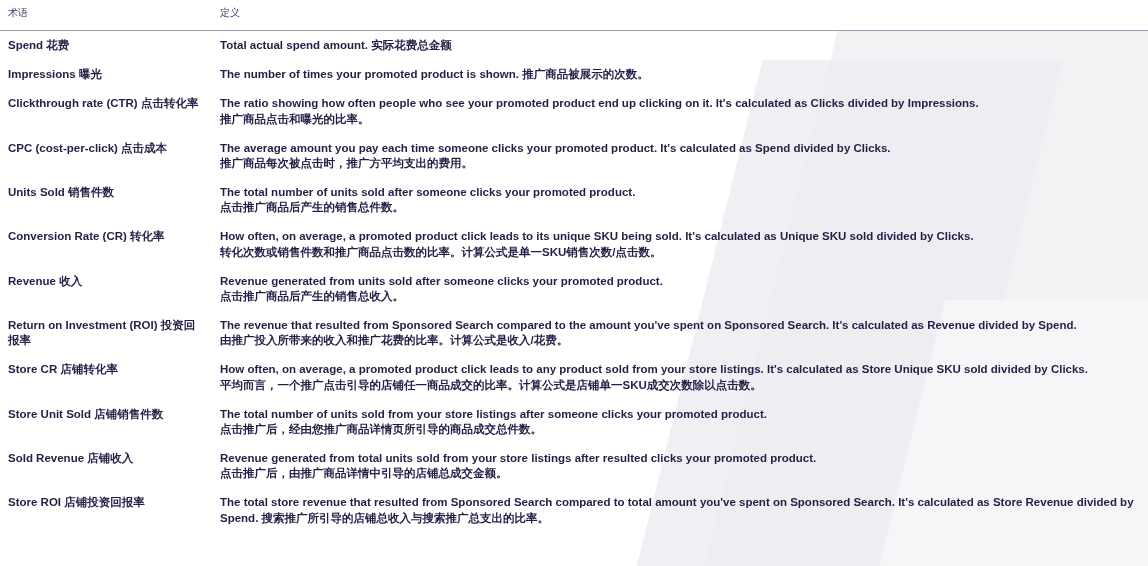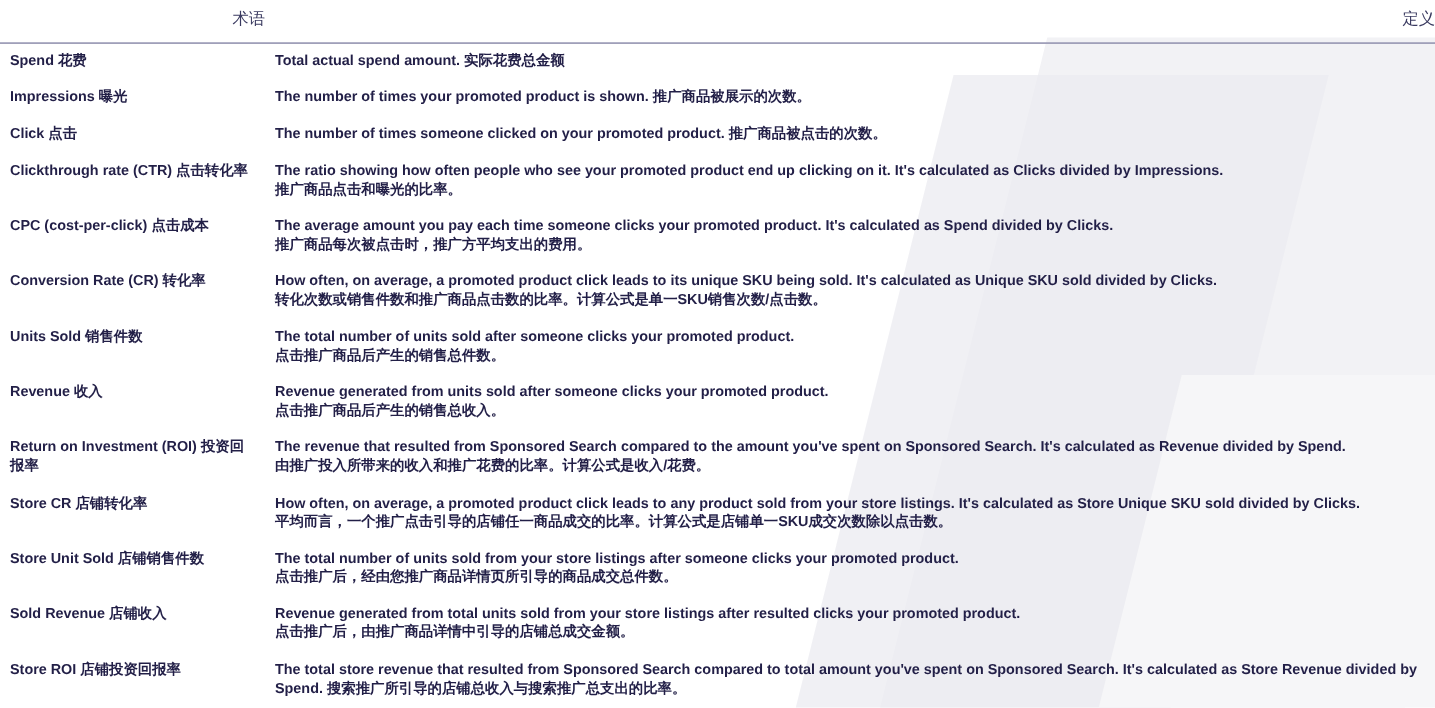--- a/index.html
+++ b/index.html
@@ -54,22 +54,22 @@
     position: relative;
     z-index: 1;
     width: 1148px;
   }
   table.terms {
     width: 1148px;
     border-collapse: collapse;
     table-layout: fixed;
   }
   table.terms th {
-    text-align: right;
-    font-size: 13px;
+    text-align: left;
+    font-size: 10px;
     font-weight: normal;
     color: #3a3a60;
     padding: 6px 0 10px 8px;
     vertical-align: bottom;
   }
   thead tr {
     border-bottom: 1px solid #9a9ab5;
   }
   col.c-term { width: 212px; }
   col.c-def  { width: 936px; }
@@ -125,52 +125,45 @@
           </td>
         </tr>
         <tr>
           <td class="term">Impressions 曝光</td>
           <td class="def">
             <span class="en">The number of times your promoted product is shown. 推广商品被展示的次数。</span>
             <span class="zh"></span>
           </td>
         </tr>
         <tr>
-          <td class="term">Click 点击</td>
-          <td class="def">
-            <span class="en">The number of times someone clicked on your promoted product. 推广商品被点击的次数。</span>
-            <span class="zh"></span>
-          </td>
-        </tr>
-        <tr>
           <td class="term">Clickthrough rate (CTR) 点击转化率</td>
           <td class="def">
             <span class="en">The ratio showing how often people who see your promoted product end up clicking on it. It's calculated as Clicks divided by Impressions.</span>
             <span class="zh">推广商品点击和曝光的比率。</span>
           </td>
         </tr>
         <tr>
           <td class="term">CPC (cost-per-click) 点击成本</td>
           <td class="def">
             <span class="en">The average amount you pay each time someone clicks your promoted product. It's calculated as Spend divided by Clicks.</span>
             <span class="zh">推广商品每次被点击时，推广方平均支出的费用。</span>
           </td>
         </tr>
         <tr>
+          <td class="term">Units Sold 销售件数</td>
+          <td class="def">
+            <span class="en">The total number of units sold after someone clicks your promoted product.</span>
+            <span class="zh">点击推广商品后产生的销售总件数。</span>
+          </td>
+        </tr>
+        <tr>
           <td class="term">Conversion Rate (CR) 转化率</td>
           <td class="def">
             <span class="en">How often, on average, a promoted product click leads to its unique SKU being sold. It's calculated as Unique SKU sold divided by Clicks.</span>
             <span class="zh">转化次数或销售件数和推广商品点击数的比率。计算公式是单一SKU销售次数/点击数。</span>
-          </td>
-        </tr>
-        <tr>
-          <td class="term">Units Sold 销售件数</td>
-          <td class="def">
-            <span class="en">The total number of units sold after someone clicks your promoted product.</span>
-            <span class="zh">点击推广商品后产生的销售总件数。</span>
           </td>
         </tr>
         <tr>
           <td class="term">Revenue 收入</td>
           <td class="def">
             <span class="en">Revenue generated from units sold after someone clicks your promoted product.</span>
             <span class="zh">点击推广商品后产生的销售总收入。</span>
           </td>
         </tr>
         <tr>

